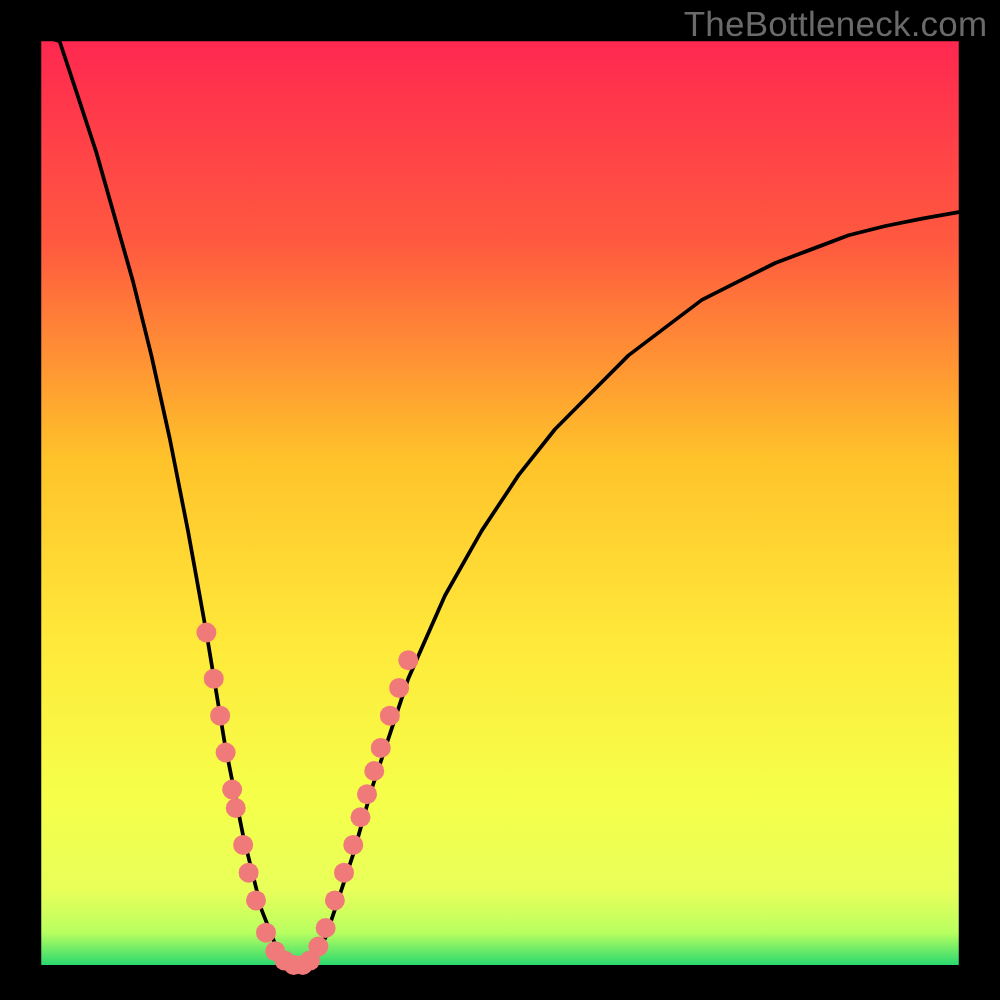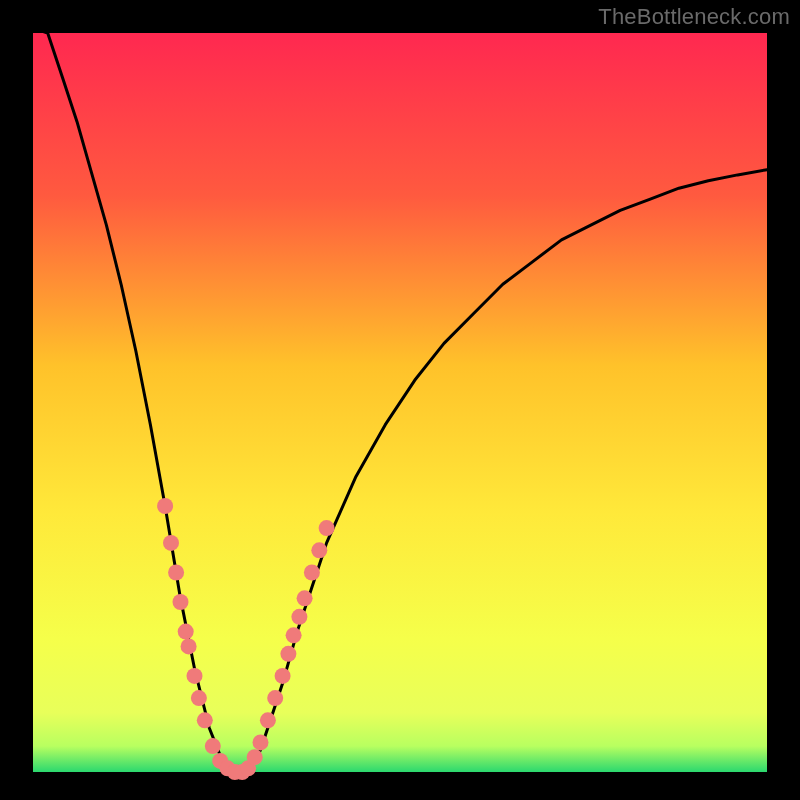--- a/index.html
+++ b/index.html
@@ -17,21 +17,21 @@
     top: 0;
     width: 800px;
     height: 800px;
     background: #000;
   }
   .watermark {
     position: absolute;
     top: 4px;
     right: 10px;
     color: #6a6a6a;
-    font-size: 22px;
+    font-size: 28px;
     font-weight: 400;
     letter-spacing: 0.2px;
     z-index: 10;
   }
   svg {
     display: block;
   }
 </style>
 </head>
 <body>

